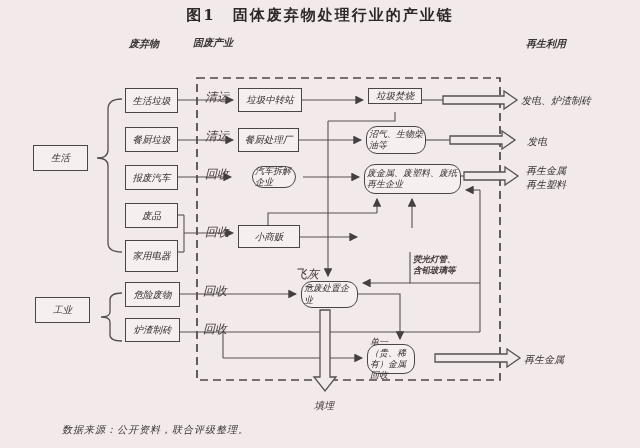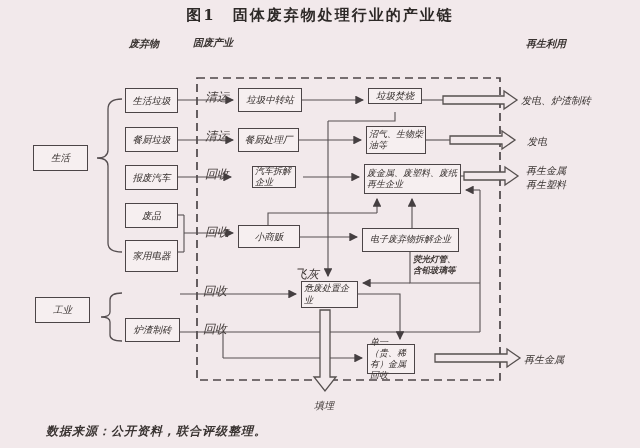--- a/index.html
+++ b/index.html
@@ -16,22 +16,22 @@
   .hdr{position:absolute;font-size:10px;font-weight:bold;font-style:italic;color:#3a3432;}
   .lbl{position:absolute;font-size:12px;font-style:italic;color:#413a38;white-space:nowrap;}
   .lbl.sm{font-size:8.5px;font-weight:bold;}
   .out{position:absolute;font-size:10px;font-style:italic;color:#3a3432;white-space:nowrap;}
   .node{
     position:absolute;box-sizing:border-box;
     border:1.5px solid #4c4547;background:#f6eff0;
     display:flex;align-items:center;justify-content:center;text-align:left;
     font-size:9.5px;font-style:italic;line-height:1.25;padding:1px 2px;color:#352f2d;
   }
-  .node.sm{font-size:9px;}
-  .src{position:absolute;left:46px;top:423px;font-size:12px;font-weight:bold;font-style:italic;color:#3a3432;letter-spacing:1px;}
+  .node.sm{font-size:9px;border-radius:11px;}
+  .src{position:absolute;left:62px;top:423px;font-size:10px;font-weight:normal;font-style:italic;color:#3a3432;letter-spacing:1px;}
   svg.wires{position:absolute;left:0;top:0;}
 </style>
 </head>
 <body>
 
 <div class="page">
 
   <div class="title">图1　固体废弃物处理行业的产业链</div>
 
   <div class="hdr" style="left:129px;top:37px">废弃物</div>
@@ -111,32 +111,32 @@
   </svg>
 
   <div class="node" style="left:33px;top:145px;width:55px;height:26px">生活</div>
   <div class="node" style="left:35px;top:297px;width:55px;height:26px">工业</div>
 
   <div class="node" style="left:125px;top:88px;width:53px;height:25px">生活垃圾</div>
   <div class="node" style="left:125px;top:127px;width:53px;height:25px">餐厨垃圾</div>
   <div class="node" style="left:125px;top:165px;width:53px;height:25px">报废汽车</div>
   <div class="node" style="left:125px;top:203px;width:53px;height:25px">废品</div>
   <div class="node" style="left:125px;top:240px;width:53px;height:32px">家用电器</div>
+  <div class="node" style="left:125px;top:282px;width:55px;height:25px">危险废物</div>
   <div class="node" style="left:125px;top:318px;width:55px;height:24px">炉渣制砖</div>
 
   <div class="node" style="left:238px;top:88px;width:64px;height:24px">垃圾中转站</div>
   <div class="node" style="left:238px;top:128px;width:61px;height:24px">餐厨处理厂</div>
   <div class="node sm" style="left:252px;top:166px;width:44px;height:22px">汽车拆解企业</div>
   <div class="node" style="left:238px;top:225px;width:62px;height:23px">小商贩</div>
   <div class="node sm" style="left:301px;top:281px;width:57px;height:27px">危废处置企业</div>
 
   <div class="node" style="left:368px;top:88px;width:54px;height:16px">垃圾焚烧</div>
   <div class="node sm" style="left:366px;top:126px;width:60px;height:28px">沼气、生物柴油等</div>
   <div class="node sm" style="left:364px;top:164px;width:97px;height:30px">废金属、废塑料、废纸再生企业</div>
-  <div class="node sm" style="left:362px;top:228px;width:97px;height:24px">电子废弃物拆解企业</div>
   <div class="node sm" style="left:367px;top:344px;width:48px;height:30px">单一（贵、稀有）金属回收</div>
 
   <div class="lbl" style="left:205px;top:89px">清运</div>
   <div class="lbl" style="left:205px;top:128px">清运</div>
   <div class="lbl" style="left:205px;top:166px">回收</div>
   <div class="lbl" style="left:205px;top:224px">回收</div>
   <div class="lbl" style="left:203px;top:283px">回收</div>
   <div class="lbl" style="left:203px;top:321px">回收</div>
   <div class="lbl" style="left:295px;top:266px">飞灰</div>
   <div class="lbl sm" style="left:413px;top:254px">荧光灯管、</div>

